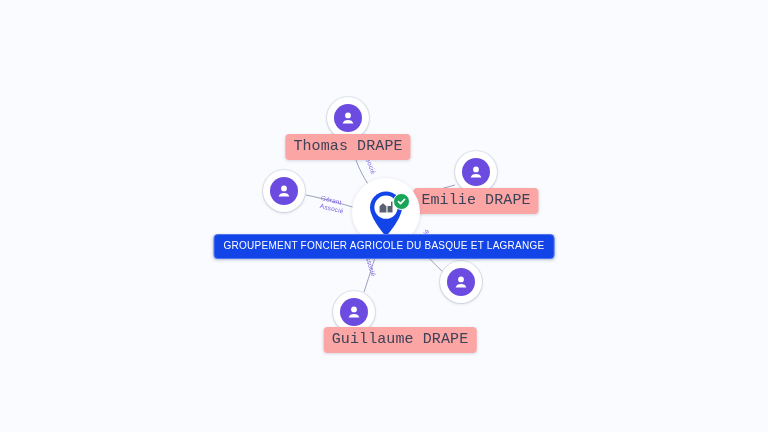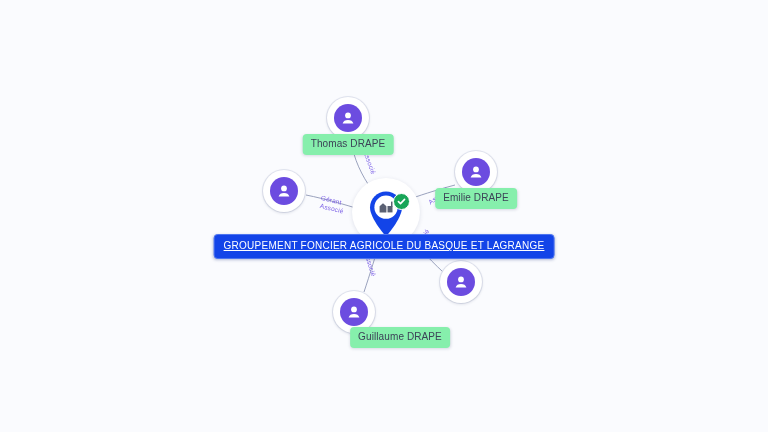--- a/index.html
+++ b/index.html
@@ -67,29 +67,30 @@
     background: #6c4ce0;
     display: flex;
     align-items: center;
     justify-content: center;
   }
   .person-disc svg { display: block; }
 
   .node-label {
     position: absolute;
     transform: translateX(-50%);
-    background: #86efac;
+    background: #fca5a5;
     color: #3c4257;
-    font-size: 10px;
+    font-size: 15px;
     line-height: 1;
     letter-spacing: 0.1px;
     white-space: nowrap;
     padding: 5px 8px 6px 8px;
     border-radius: 4px;
     box-shadow: 0 1px 3px rgba(40,50,90,0.17);
+    font-family: Liberation Mono, monospace;
   }
 
   
   #company-node {
     position: absolute;
     width: 0;
     height: 0;
   }
   .company-halo {
     position: absolute;
@@ -128,21 +129,20 @@
     background: #1344e8;
     color: #ffffff;
     font-size: 10px;
     line-height: 1;
     letter-spacing: 0.25px;
     white-space: nowrap;
     padding: 6px 9px 7px 9px;
     border-radius: 4px;
     border: 1px solid #4c74f0;
     box-shadow: 0 1px 3px rgba(20,40,120,0.3);
-    text-decoration: underline;
   }
 
   
   .edge-label {
     position: absolute;
     color: #7b5fe6;
     font-size: 6.5px;
     line-height: 1.25;
     letter-spacing: 0.2px;
     white-space: nowrap;

